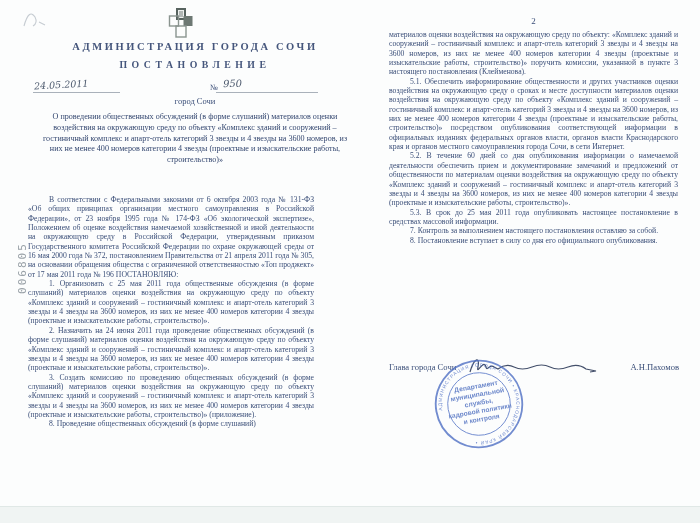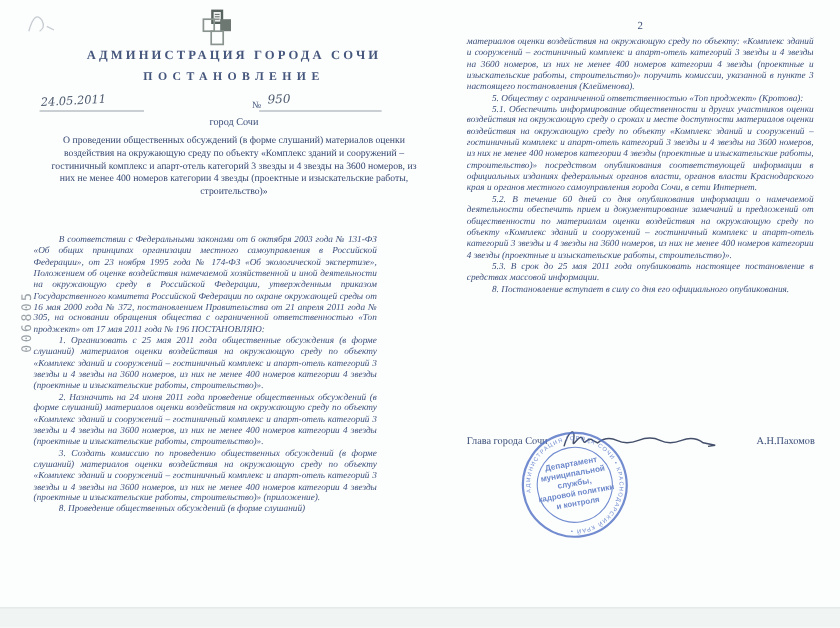--- a/index.html
+++ b/index.html
@@ -27,21 +27,21 @@
   .num-value { left:223px; top:78px; font-size:10px; transform:rotate(-2deg); }
   .num-line { left:216px; top:92px; width:102px; border-bottom:1px solid #a9b1ba; }
   .place-line { top:96px; left:36px; width:318px; text-align:center; font-size:8.5px; color:#3a4e78; }
 
   .doc-title { top:112px; left:40px; width:310px; text-align:center;
     font-weight:normal; font-size:8.1px; line-height:10.8px; color:#33466f; }
 
   .body1 { top:195px; left:28px; width:286px; }
   .body2 { top:30px; left:389px; width:289px; }
   p.doc { font-size:7.7px; line-height:9.35px; text-align:justify;
-    text-indent:21px; color:#3a4e78;font-style:italic; }
+    text-indent:21px; color:#3a4e78; }
   p.noindent { text-indent:0; }
 
   .page-num { top:16px; left:389px; width:289px; text-align:center;
     font-size:9px; color:#3a4e78; }
 
   .sig-row { top:362px; left:389px; width:290px; display:flex;
     justify-content:space-between; font-size:8.6px; color:#3a4e78; }
 
   .signature-svg { left:440px; top:354px; width:170px; height:30px; }
 
@@ -96,24 +96,24 @@
       <p class="doc">3. Создать комиссию по проведению общественных обсуждений (в форме слушаний) материалов оценки воздействия на окружающую среду по объекту «Комплекс зданий и сооружений – гостиничный комплекс и апарт-отель категорий 3 звезды и 4 звезды на 3600 номеров, из них не менее 400 номеров категории 4 звезды (проектные и изыскательские работы, строительство)» (приложение).</p>
       <p class="doc">8. Проведение общественных обсуждений (в форме слушаний)</p>
     </div>
   </div>
 
   <div>
     <div class="abs page-num">2</div>
 
     <div class="abs body2">
       <p class="doc noindent">материалов оценки воздействия на окружающую среду по объекту: «Комплекс зданий и сооружений – гостиничный комплекс и апарт-отель категорий 3 звезды и 4 звезды на 3600 номеров, из них не менее 400 номеров категории 4 звезды (проектные и изыскательские работы, строительство)» поручить комиссии, указанной в пункте 3 настоящего постановления (Клейменова).</p>
-      <p class="doc">5. Обществу с ограниченной ответственностью «Топ проджект» (Кротова):</p>
       <p class="doc">5.1. Обеспечить информирование общественности и других участников оценки воздействия на окружающую среду о сроках и месте доступности материалов оценки воздействия на окружающую среду по объекту «Комплекс зданий и сооружений – гостиничный комплекс и апарт-отель категорий 3 звезды и 4 звезды на 3600 номеров, из них не менее 400 номеров категории 4 звезды (проектные и изыскательские работы, строительство)» посредством опубликования соответствующей информации в официальных изданиях федеральных органов власти, органов власти Краснодарского края и органов местного самоуправления города Сочи, в сети Интернет.</p>
       <p class="doc">5.2. В течение 60 дней со дня опубликования информации о намечаемой деятельности обеспечить прием и документирование замечаний и предложений от общественности по материалам оценки воздействия на окружающую среду по объекту «Комплекс зданий и сооружений – гостиничный комплекс и апарт-отель категорий 3 звезды и 4 звезды на 3600 номеров, из них не менее 400 номеров категории 4 звезды (проектные и изыскательские работы, строительство)».</p>
       <p class="doc">5.3. В срок до 25 мая 2011 года опубликовать настоящее постановление в средствах массовой информации.</p>
+      <p class="doc">7. Контроль за выполнением настоящего постановления оставляю за собой.</p>
       <p class="doc">8. Постановление вступает в силу со дня его официального опубликования.</p>
     </div>
 
     <div class="abs sig-row">
       <span>Глава города Сочи</span>
       <span>А.Н.Пахомов</span>
     </div>
 
     <svg class="abs signature-svg" viewBox="0 0 170 30">
       <path d="M30,18 C34,4 40,2 38,13 C36,22 44,4 46,13 C47,18 50,9 54,13 L58,15 Q66,9 74,13 T92,13 T110,13 T128,13 T146,15 L156,17 l-6,1" fill="none" stroke="#44506b" stroke-width="1.2"></path>

